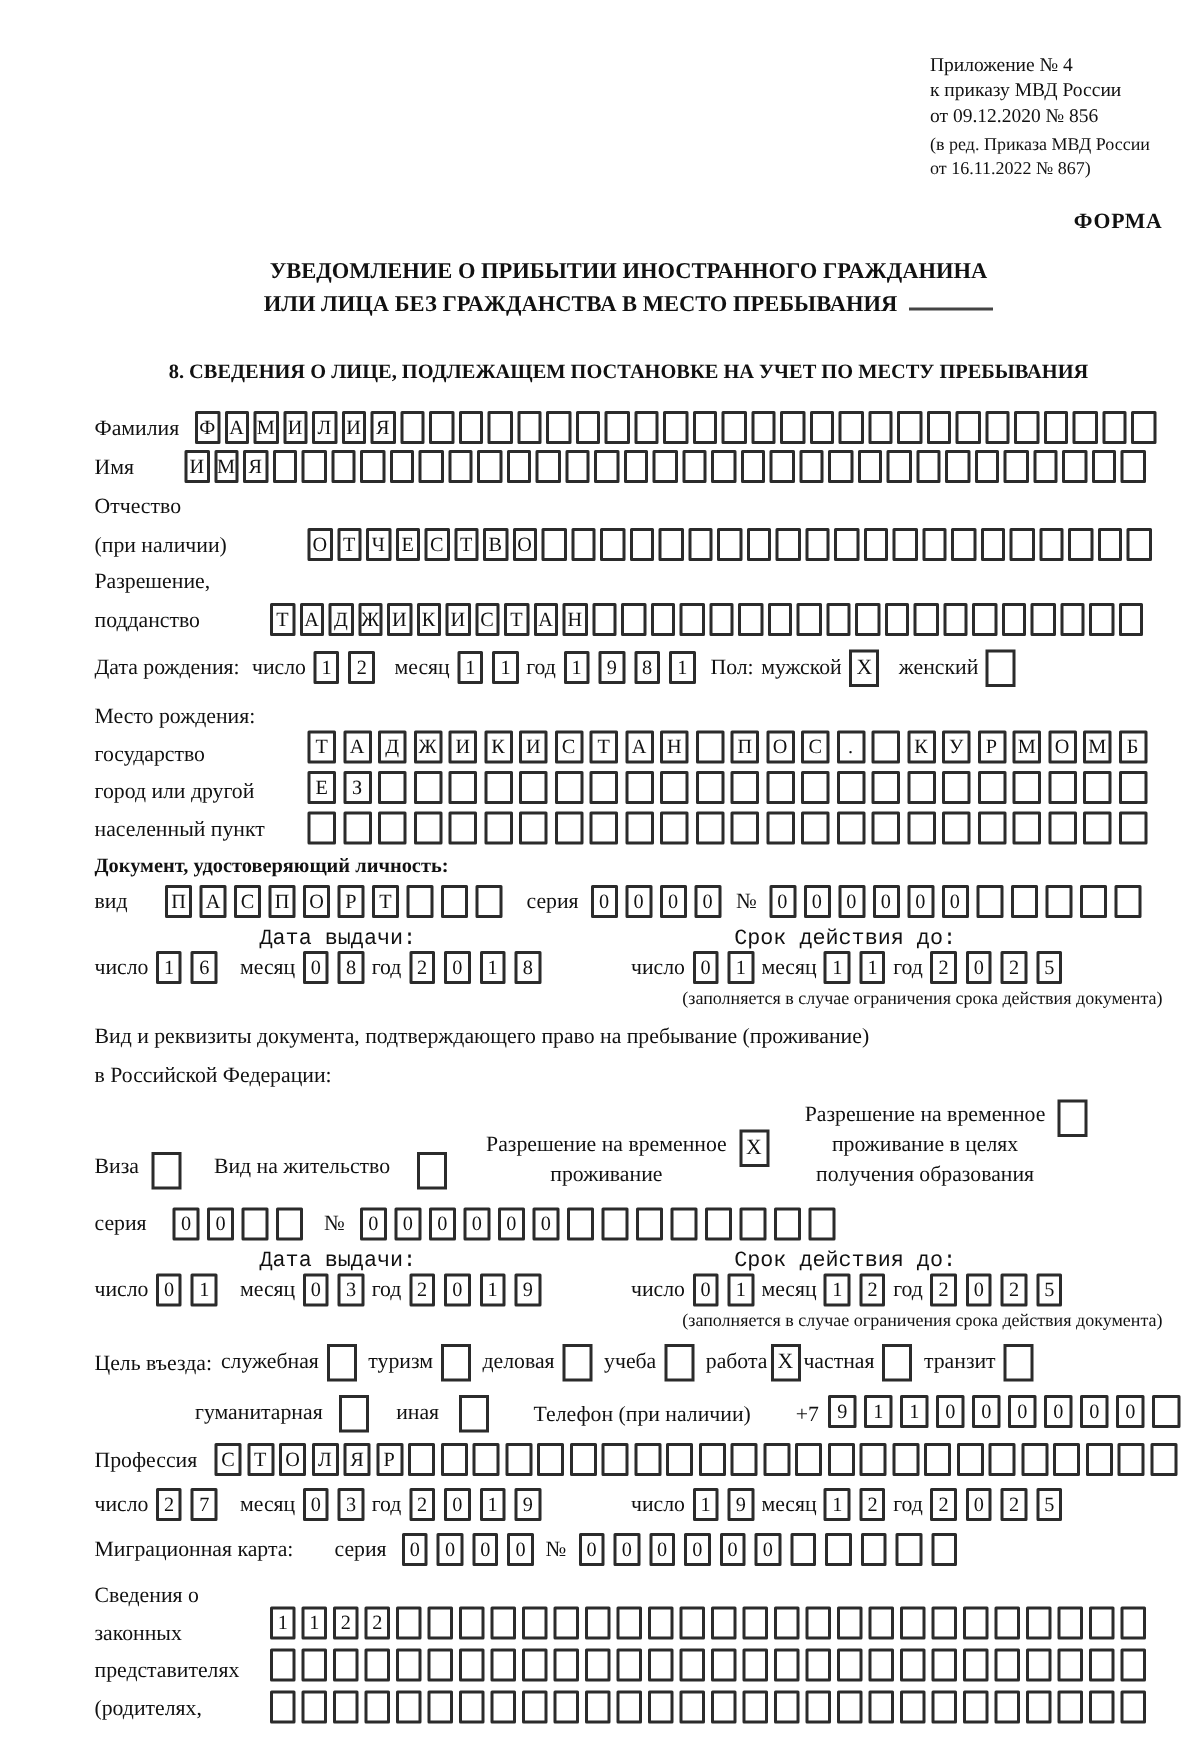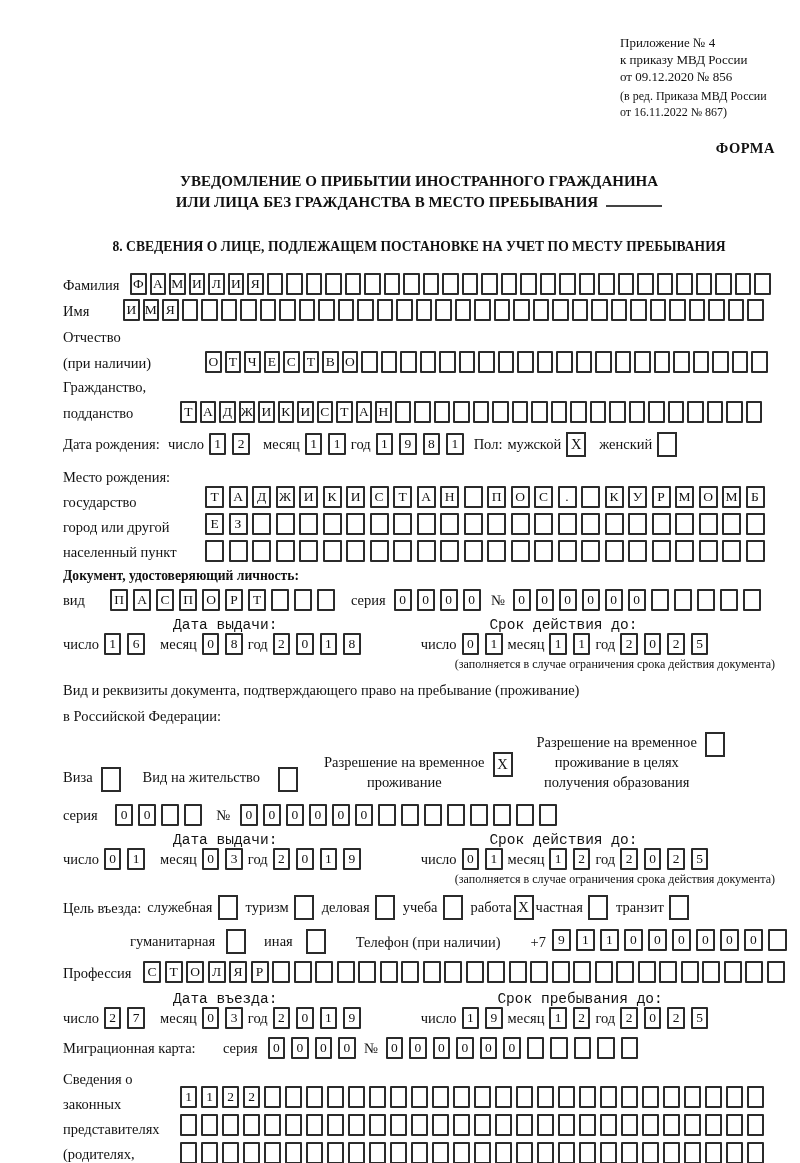--- a/index.html
+++ b/index.html
@@ -191,21 +191,21 @@
         <span class="cell"></span>
         <span class="cell"></span>
         <span class="cell"></span>
         <span class="cell"></span>
         <span class="cell"></span>
       </span>
   </div>
 
   <div class="row" style="margin-bottom:8px">
     <span class="lbl stack" style="width:117px">
-      <span>Гражданство,</span>
+      <span>Разрешение,</span>
       <span style="margin-top:7px">подданство</span>
     </span>
     <span class="cells">
         <span class="cell">Т</span>
         <span class="cell">А</span>
         <span class="cell">Д</span>
         <span class="cell">Ж</span>
         <span class="cell">И</span>
         <span class="cell">К</span>
         <span class="cell">И</span>
@@ -626,24 +626,20 @@
         <span class="cell"></span>
         <span class="cell"></span>
         <span class="cell"></span>
         <span class="cell"></span>
         <span class="cell"></span>
         <span class="cell"></span>
         <span class="cell"></span>
       </span>
   </div>
 
-  <div class="hdr-row">
-    <span style="margin-left:110px">Дата въезда:</span>
-    <span style="margin-left:220px">Срок пребывания до:</span>
-  </div>
   <div class="row" style="align-items:center; margin-bottom:6px">
     <span class="dg">
       <span class="dlbl">число</span>
       <span class="cells date">
           <span class="cell">2</span>
           <span class="cell">7</span>
         </span>
       <span class="dlbl" style="margin-left:10px">месяц</span>
       <span class="cells date">
           <span class="cell">0</span>

